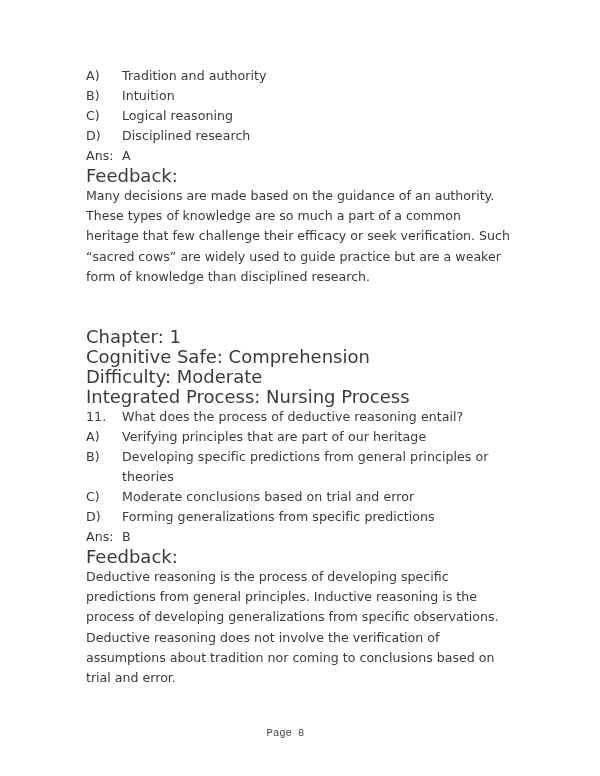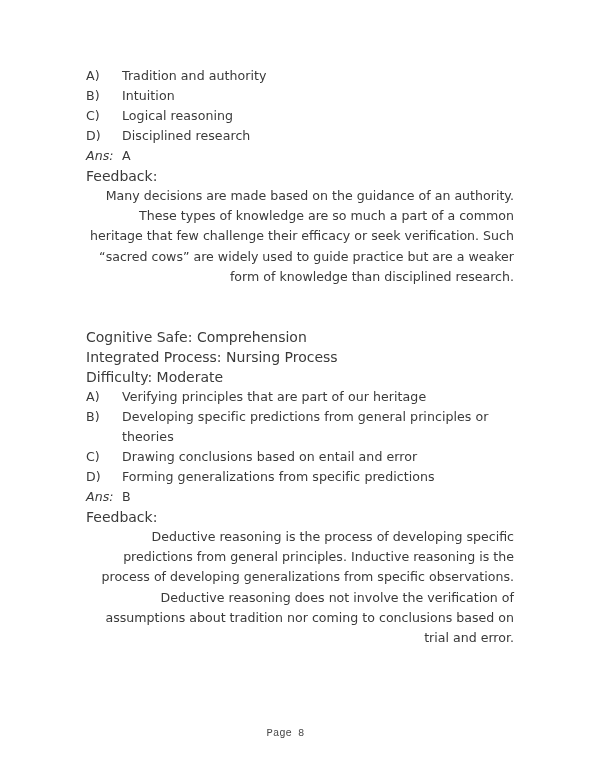--- a/index.html
+++ b/index.html
@@ -37,34 +37,33 @@
     min-height: 20px;
     letter-spacing: 0.05px;
   }
   .lbl {
     flex: 0 0 36px;
     width: 36px;
   }
   .lbl-ans {
     flex: 0 0 36px;
     width: 36px;
-    font-style: italic;
   }
   .txt {
     flex: 1 1 auto;
   }
   .plain {
-    font-size: 14px;
+    font-size: 18px;
     line-height: 20px;
     min-height: 20px;
   }
   .para {
     font-size: 12.6px;
     line-height: 20.2px;
-    text-align: right;
+    text-align: left;
     width: 428px;
   }
   .gap {
     height: 40px;
   }
   .footer {
     position: absolute;
     left: 0;
     top: 727px;
     width: 571px;
@@ -101,36 +100,41 @@
       <span class="lbl-ans">Ans:</span>
       <span class="txt">A</span>
     </div>
 
     <div class="plain">Feedback:</div>
 
     <div class="para">Many decisions are made based on the guidance of an authority. These types of knowledge are so much a part of a common heritage that few challenge their efficacy or seek verification. Such “sacred cows” are widely used to guide practice but are a weaker form of knowledge than disciplined research.</div>
 
     <div class="gap"></div>
 
+    <div class="plain">Chapter: 1</div>
     <div class="plain">Cognitive Safe: Comprehension</div>
+    <div class="plain">Difficulty: Moderate</div>
     <div class="plain">Integrated Process: Nursing Process</div>
-    <div class="plain">Difficulty: Moderate</div>
 
+    <div class="line">
+      <span class="lbl">11.</span>
+      <span class="txt">What does the process of deductive reasoning entail?</span>
+    </div>
 
     <div class="line">
       <span class="lbl">A)</span>
       <span class="txt">Verifying principles that are part of our heritage</span>
     </div>
     <div class="line">
       <span class="lbl">B)</span>
       <span class="txt">Developing specific predictions from general principles or theories</span>
     </div>
     <div class="line">
       <span class="lbl">C)</span>
-      <span class="txt">Drawing conclusions based on entail and error</span>
+      <span class="txt">Moderate conclusions based on trial and error</span>
     </div>
     <div class="line">
       <span class="lbl">D)</span>
       <span class="txt">Forming generalizations from specific predictions</span>
     </div>
 
     <div class="line">
       <span class="lbl-ans">Ans:</span>
       <span class="txt">B</span>
     </div>

